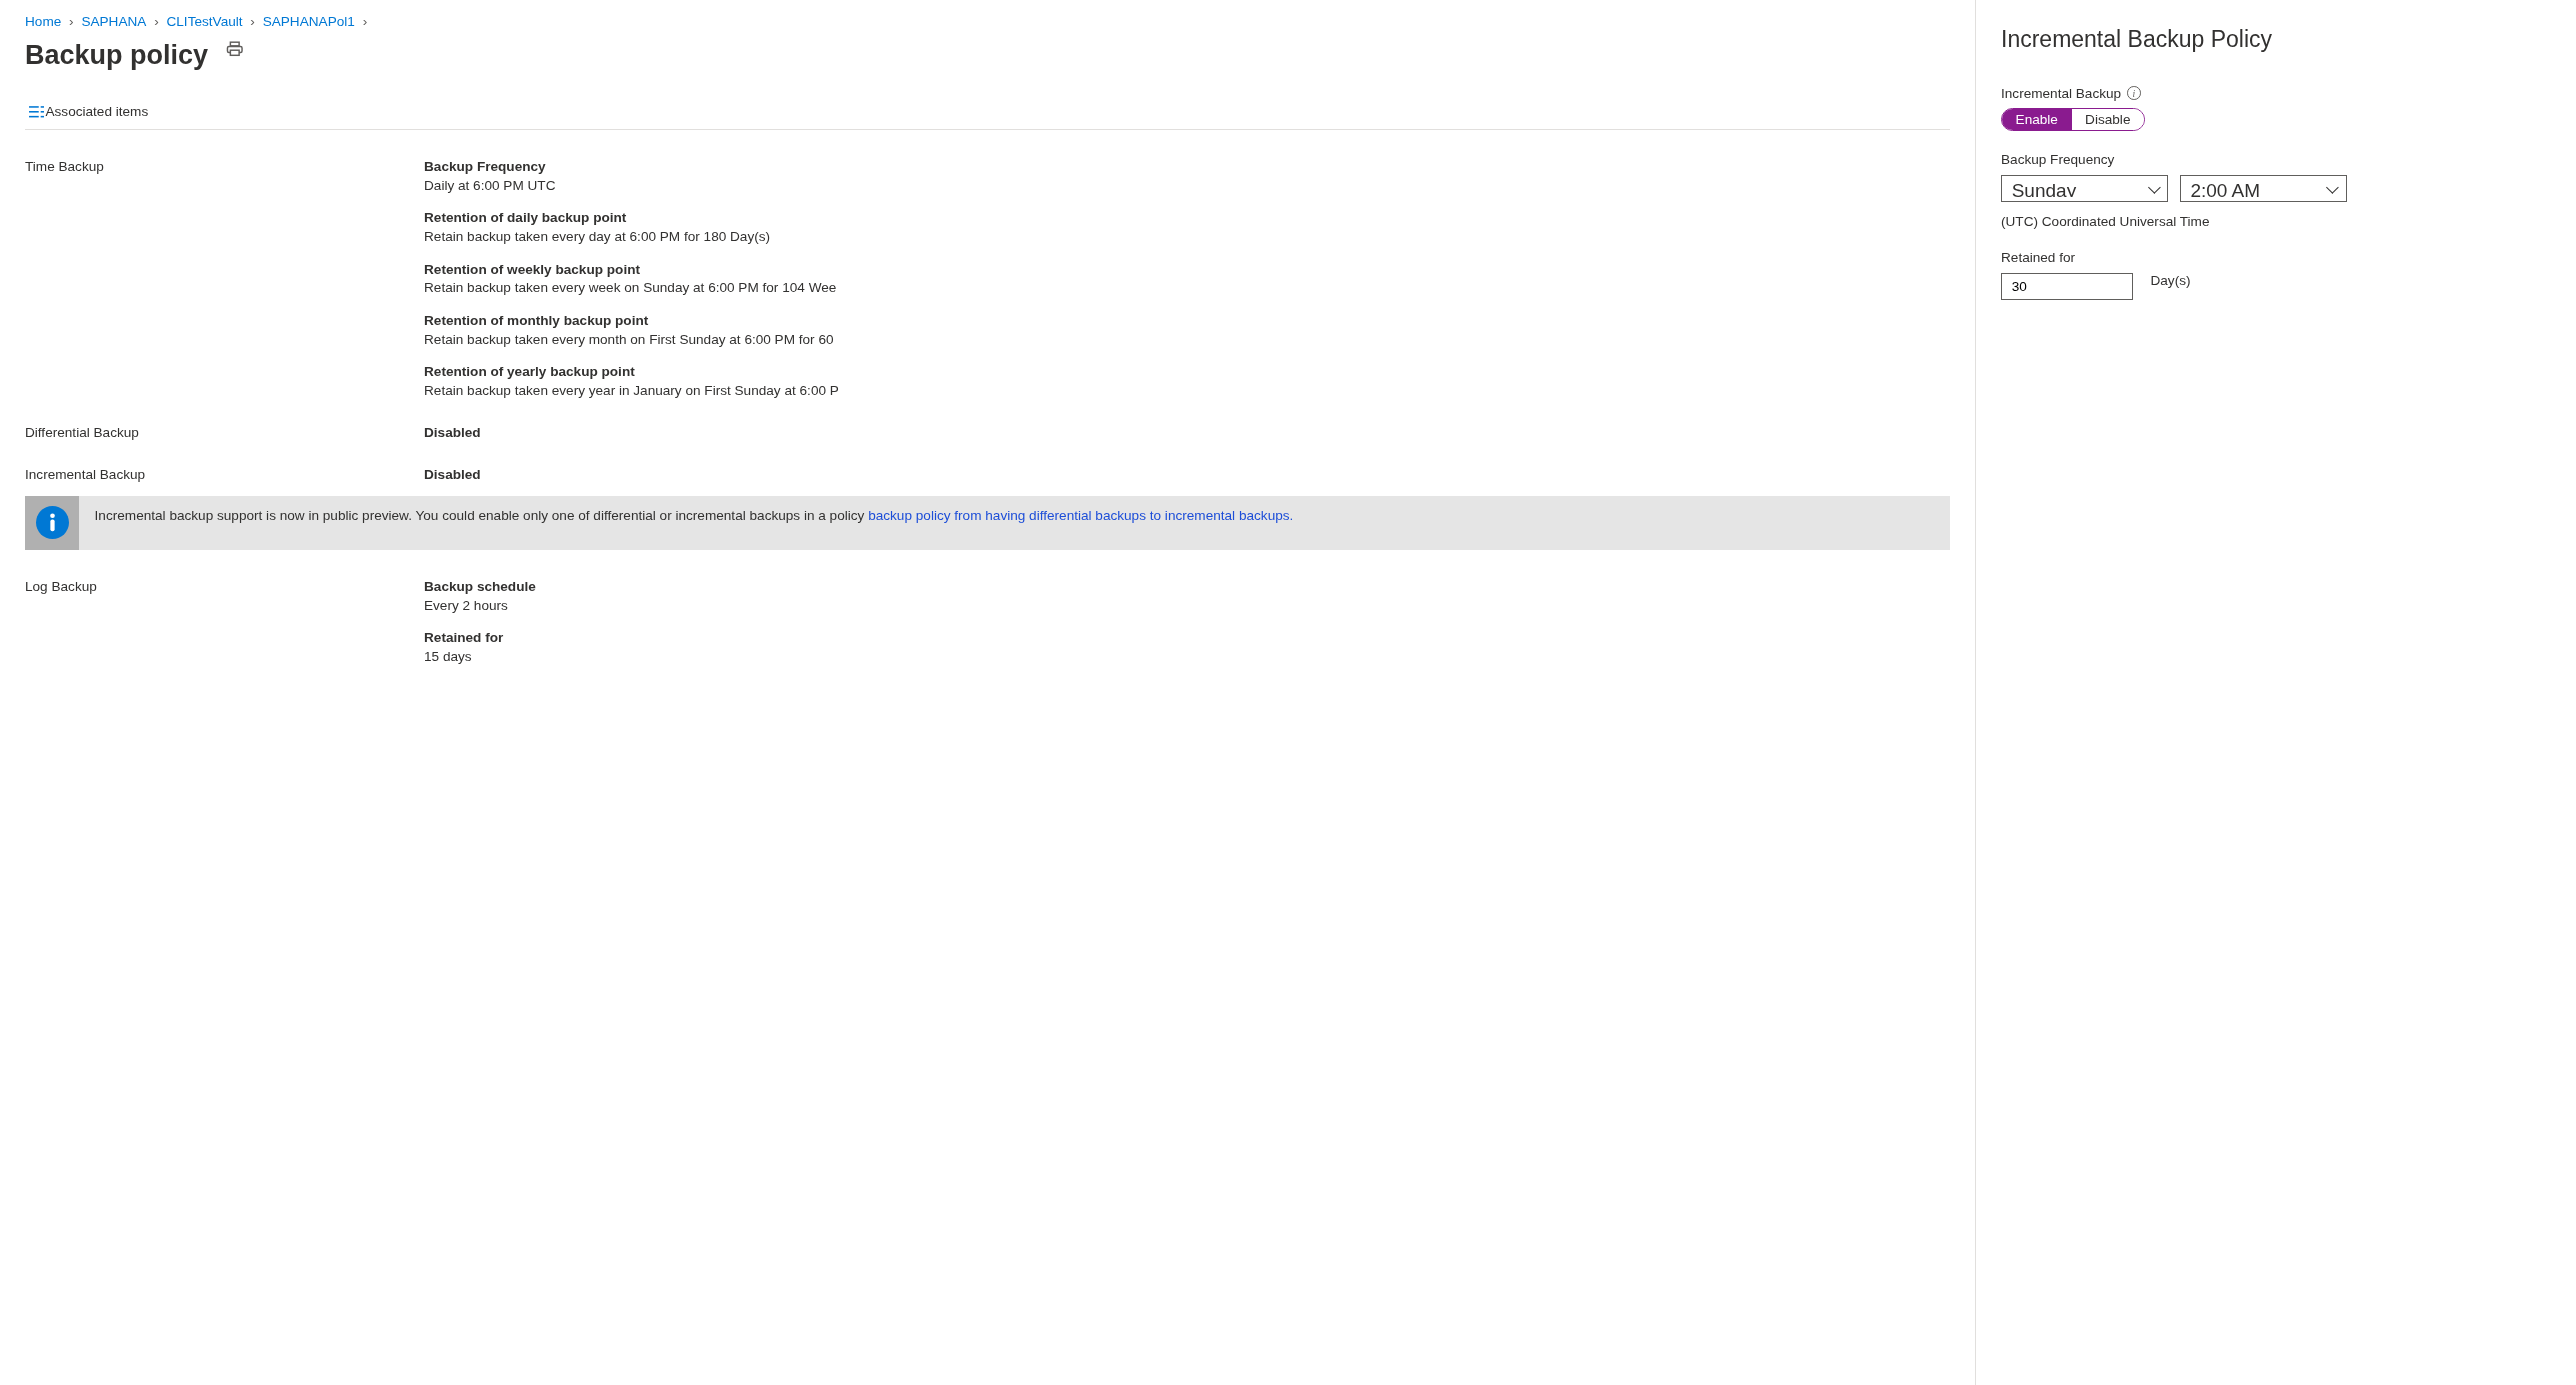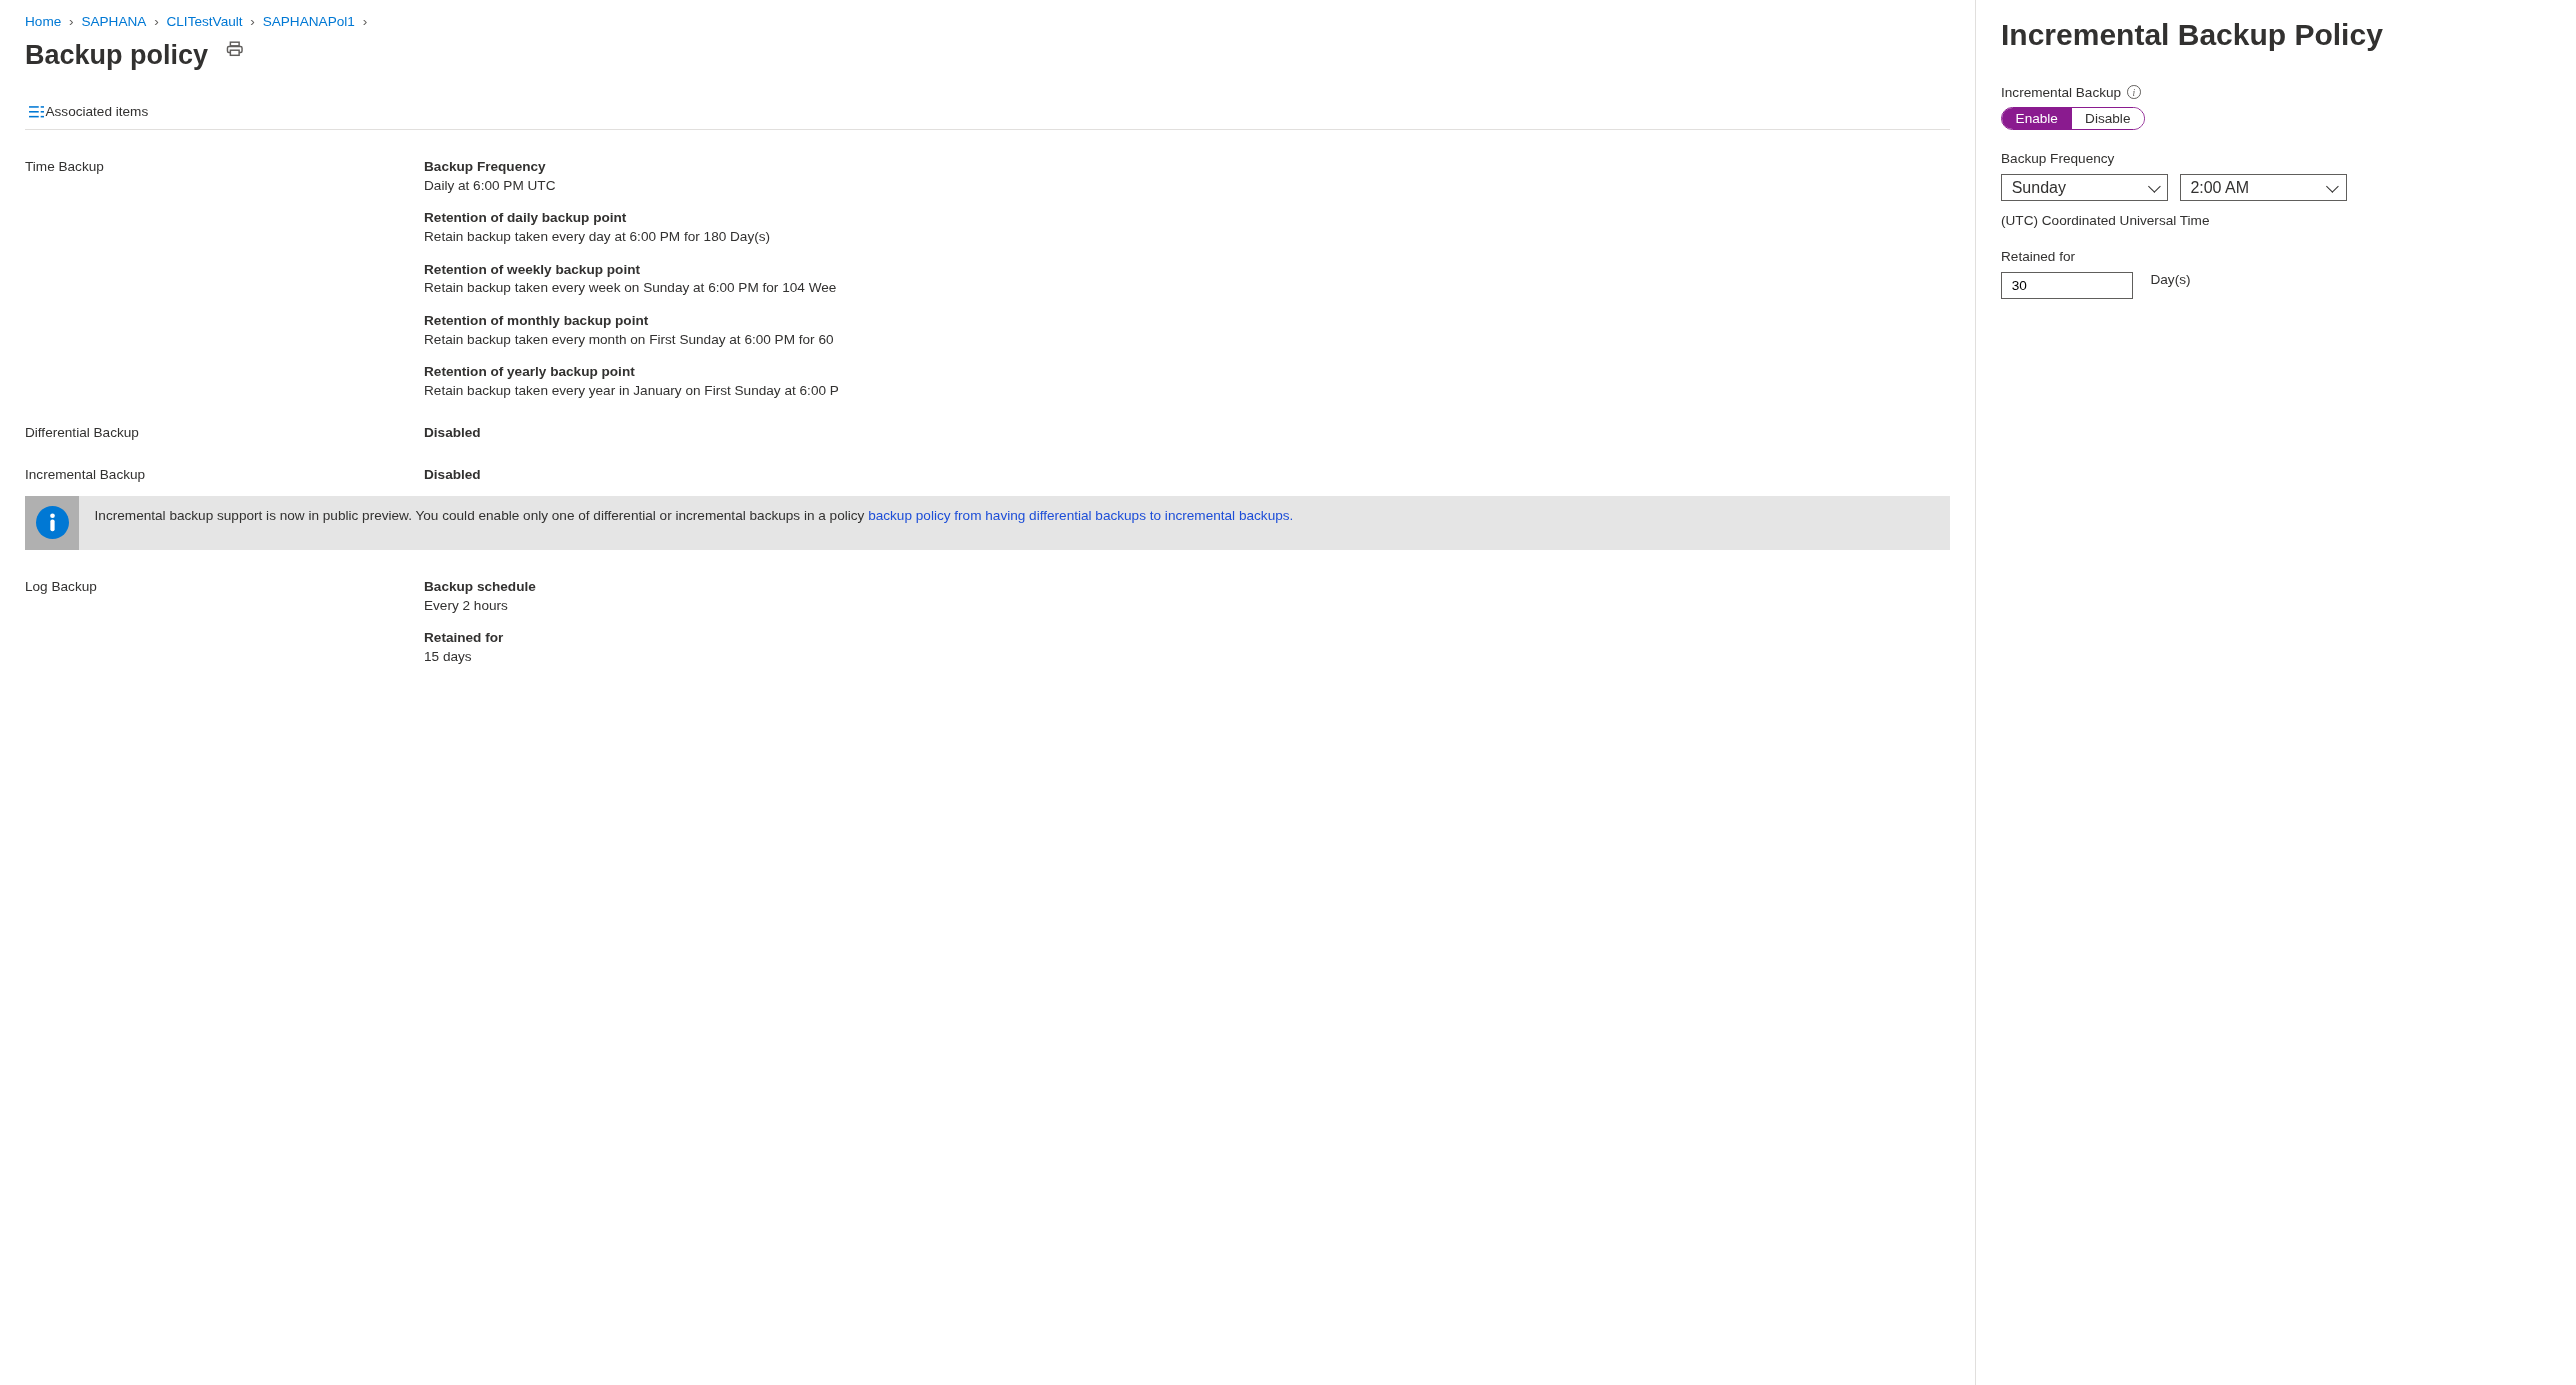--- a/index.html
+++ b/index.html
@@ -132,23 +132,24 @@
 
     
     .side-panel {
       width: 601px;
       flex-shrink: 0;
       border-left: 1px solid #e1dfdd;
       padding: 17.5px 25px;
       background: #fff;
     }
     .side-title {
-      font-size: 30px;
-      font-weight: 700;
+      font-size: 23px;
+      font-weight: 400;
       margin-bottom: 33px;
+      margin-top: 8px;
     }
     .field-group {
       margin-bottom: 21.4px;
     }
     .field-label {
       font-size: 13.6px;
       color: #323130;
       margin-bottom: 7.8px;
       display: flex;
       align-items: center;
@@ -194,21 +195,21 @@
     }
     .select-box {
       position: relative;
       display: inline-block;
     }
     .select-box select {
       appearance: none;
       -webkit-appearance: none;
       border: 1px solid #605e5c;
       background: #fff;
-      font-size: 16px;
+      font-size: 19px;
       padding: 3.9px 33px 3.9px 9.7px;
       height: 27px;
       min-width: 167px;
       cursor: pointer;
       color: #323130;
     }
     .select-box::after {
       content: "";
       position: absolute;
       right: 9.7px;

